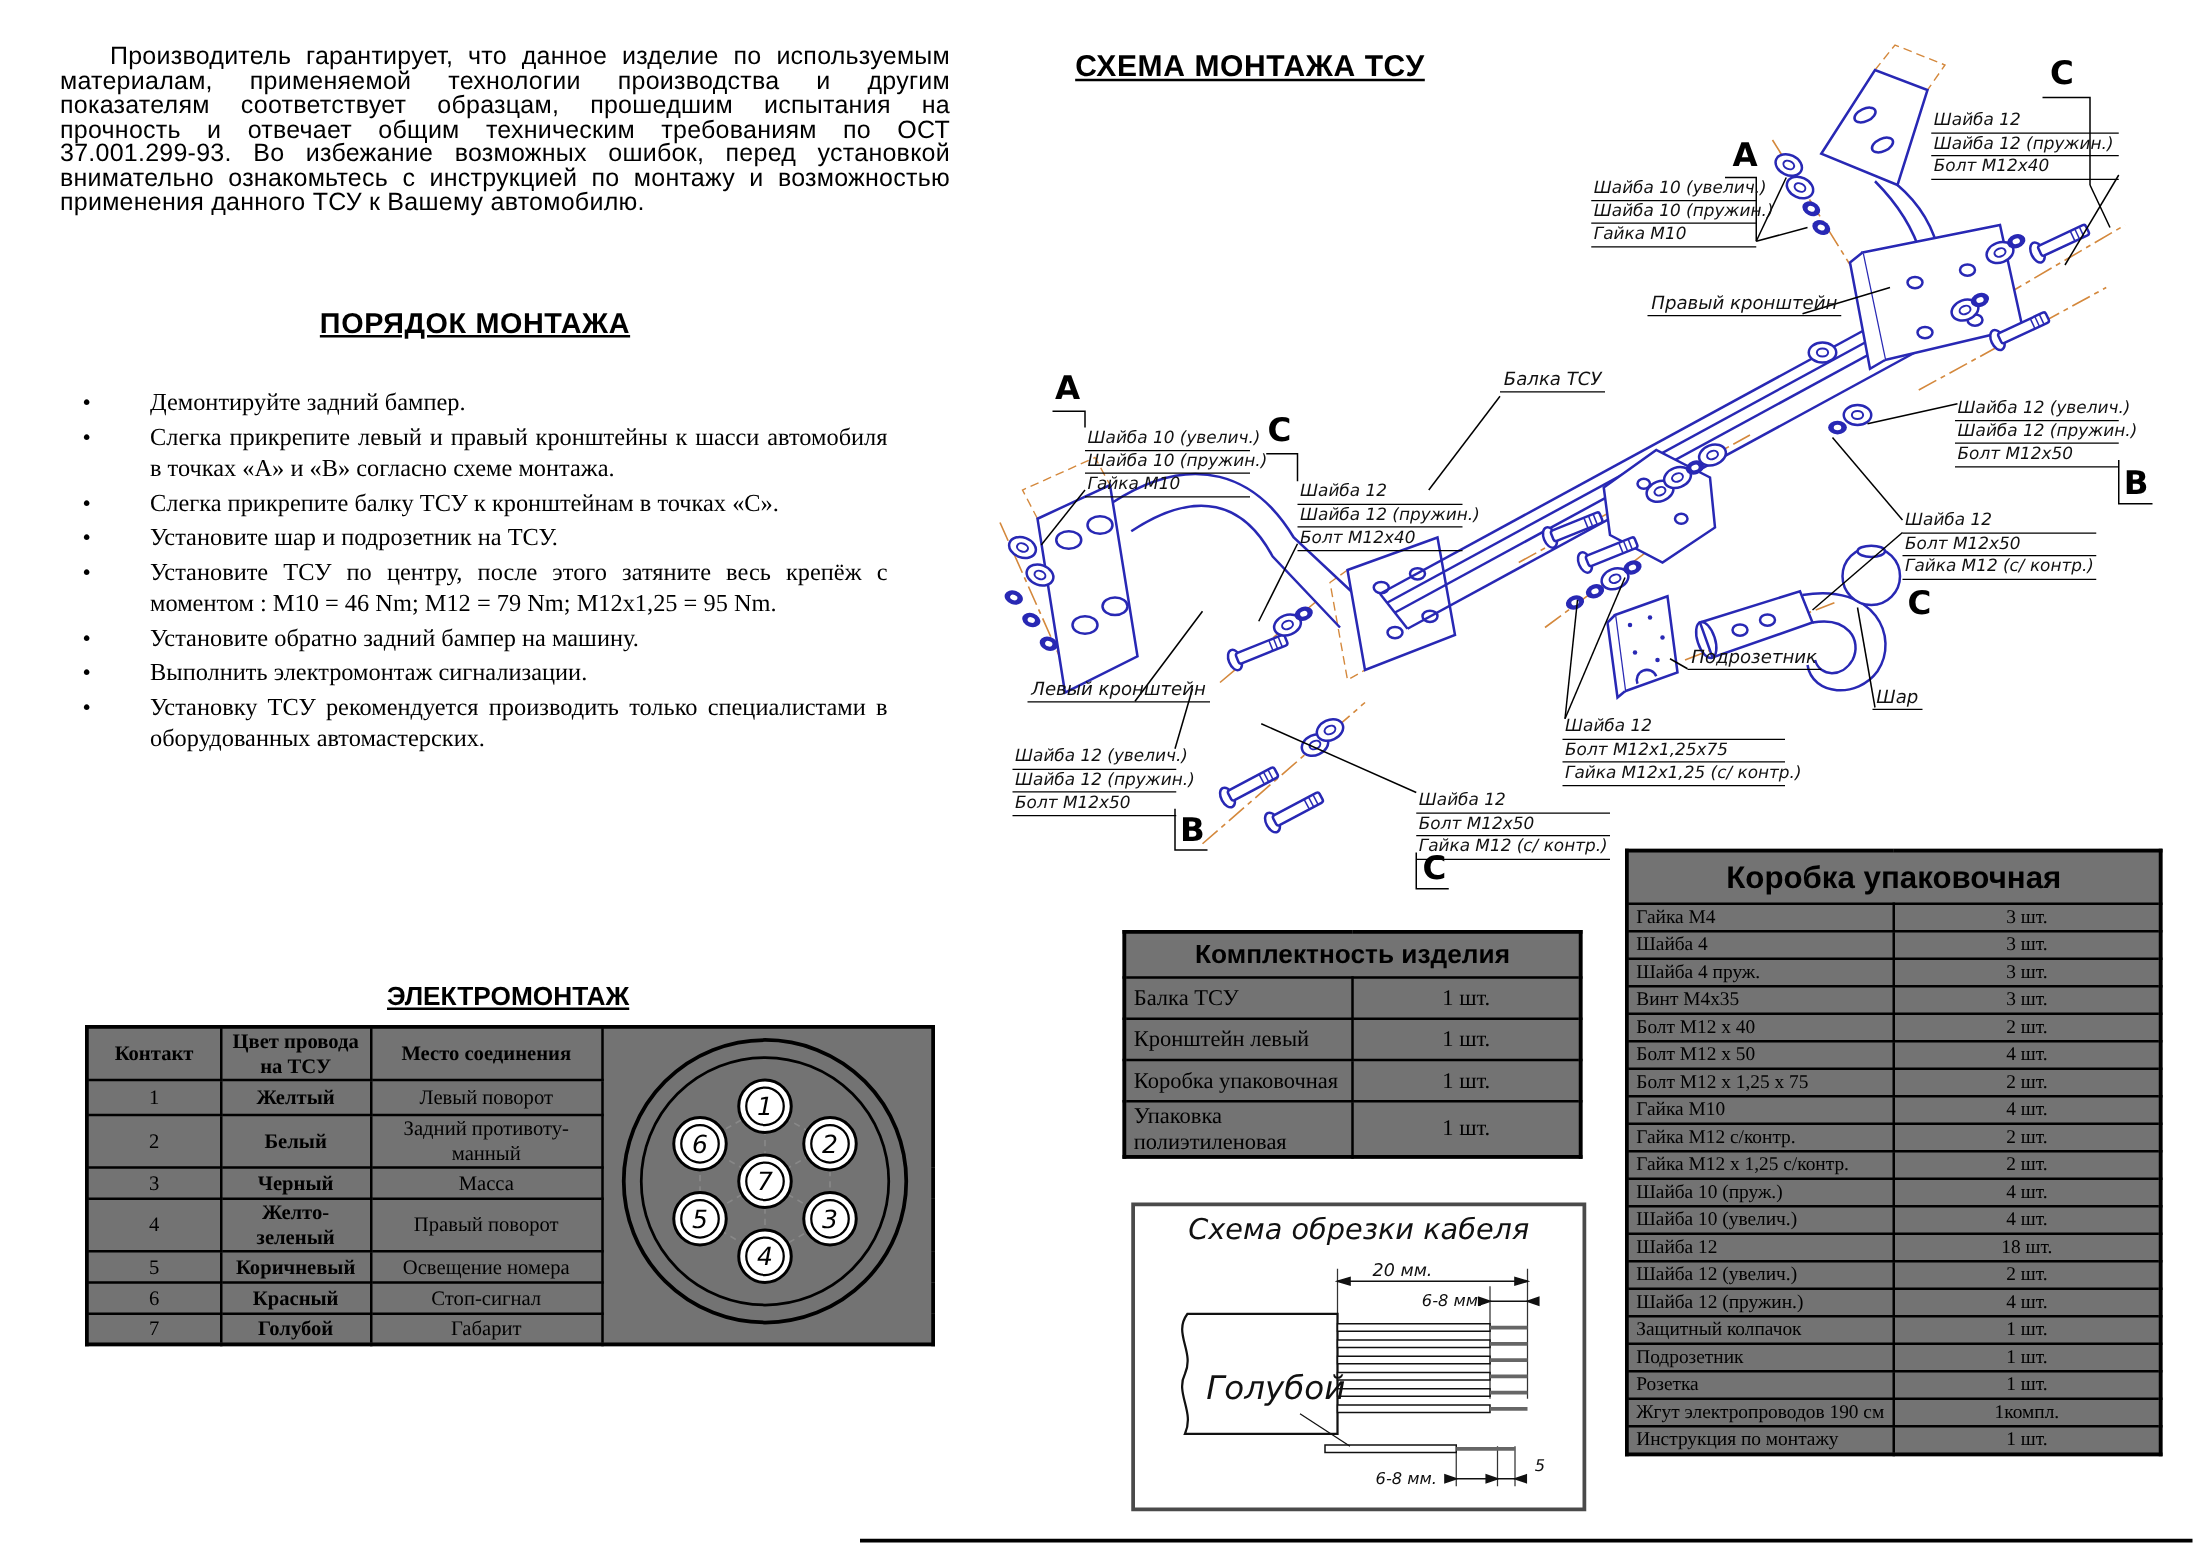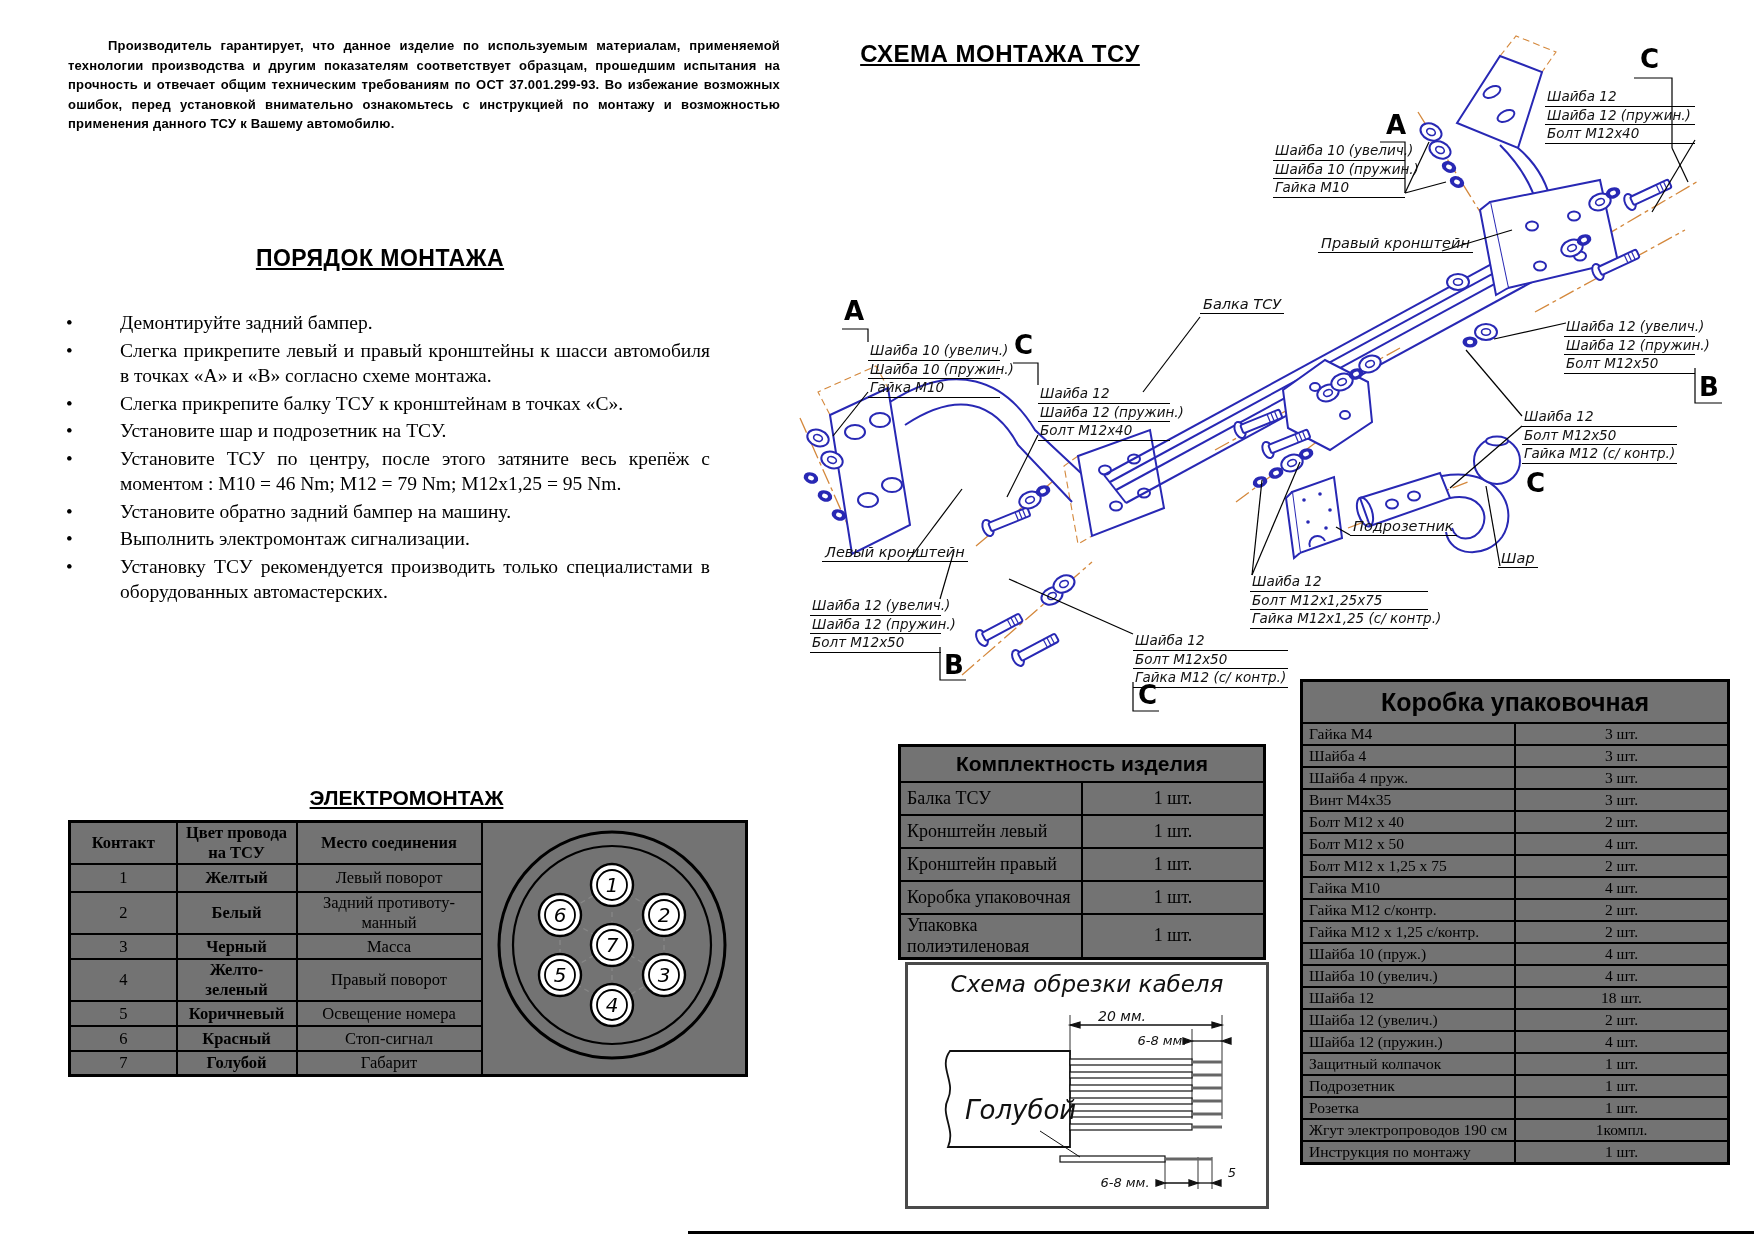--- a/index.html
+++ b/index.html
@@ -1,22 +1,22 @@
 <!DOCTYPE html>
 <html><head>
 <meta charset="utf-8">
 <style>
   html,body{margin:0;padding:0;}
   body{width:1754px;height:1240px;background:#fff;position:relative;overflow:hidden;
        font-family:"Liberation Sans",sans-serif;color:#000;}
   .abs{position:absolute;}
 
   
-  .intro{left:68px;top:36px;width:712px;font-size:13px;line-height:19.5px;
-         text-align:justify;text-indent:40px;letter-spacing:.2px;font-weight:bold;}
+  .intro{left:48px;top:36px;width:712px;font-size:20px;line-height:19.5px;
+         text-align:justify;text-indent:40px;letter-spacing:.2px;}
 
   
   .order-title{left:100px;top:245px;width:560px;text-align:center;font-weight:bold;
                font-size:23px;text-decoration:underline;letter-spacing:.5px;}
   .bullets{left:58px;top:310px;width:652px;font-family:"Liberation Serif",serif;
            font-size:19.5px;line-height:25.5px;}
   .bullet-row{display:flex;margin-bottom:2px;}
   .bullet-dot{width:54px;padding-left:8px;font-size:19px;}
   .bullet-text{flex:1;text-align:justify;}
 
@@ -450,24 +450,20 @@
       </tr>
   <tr>
         <td>Балка ТСУ</td>
         <td class="kit-qty">1 шт.</td>
       </tr>
   <tr>
         <td>Кронштейн левый</td>
         <td class="kit-qty">1 шт.</td>
       </tr>
   <tr>
-        <td>Кронштейн правый</td>
-        <td class="kit-qty">1 шт.</td>
-      </tr>
-  <tr>
         <td>Коробка упаковочная</td>
         <td class="kit-qty">1 шт.</td>
       </tr>
   <tr>
         <td>Упаковка полиэтиленовая</td>
         <td class="kit-qty">1 шт.</td>
       </tr>
 </tbody>
   </table>
 

